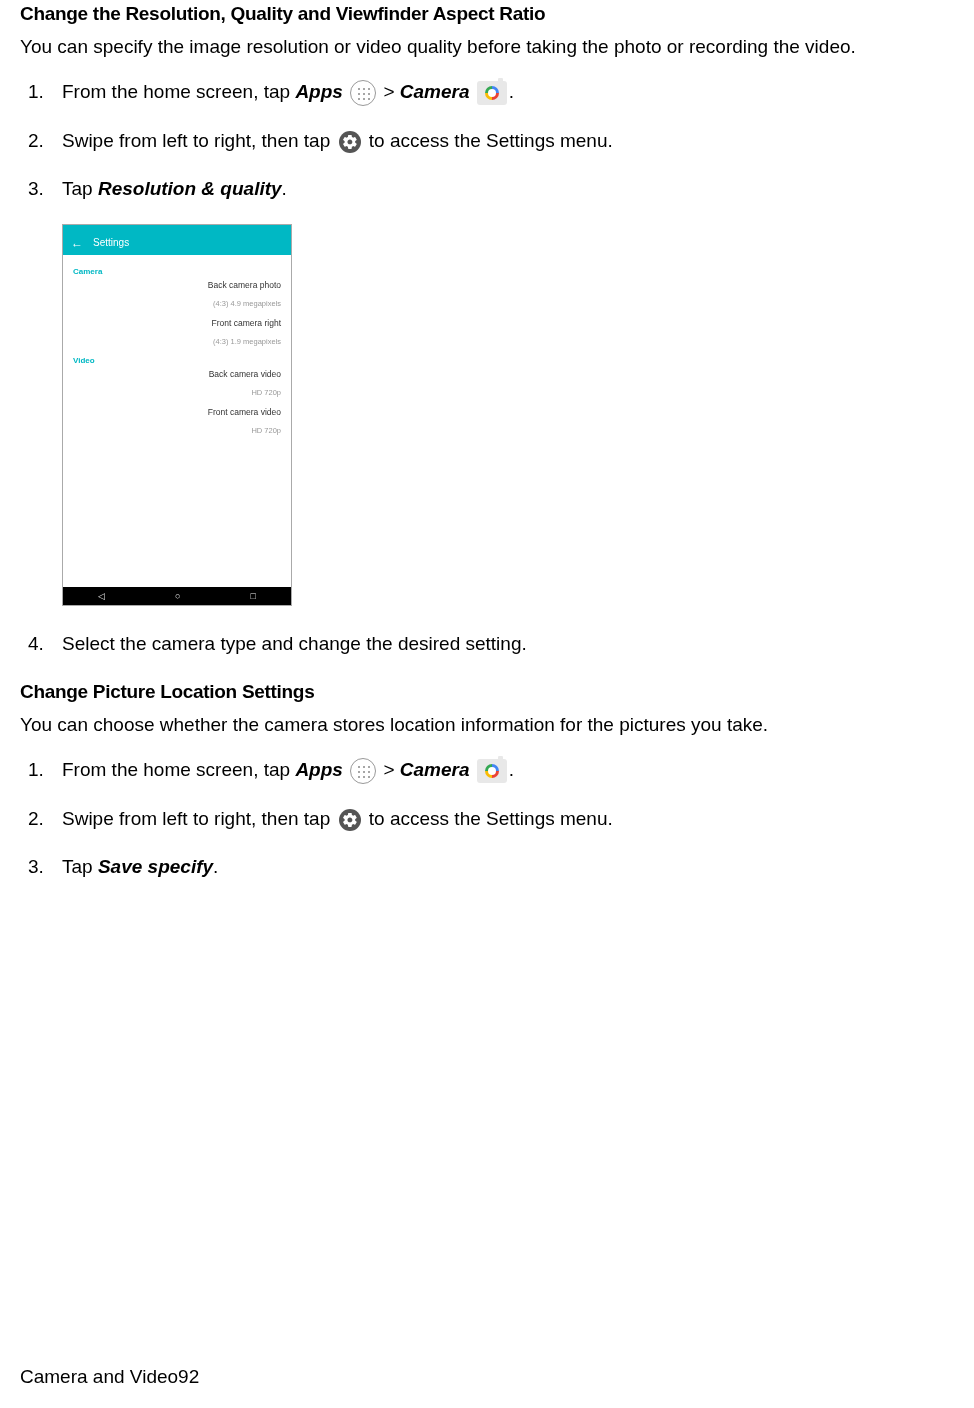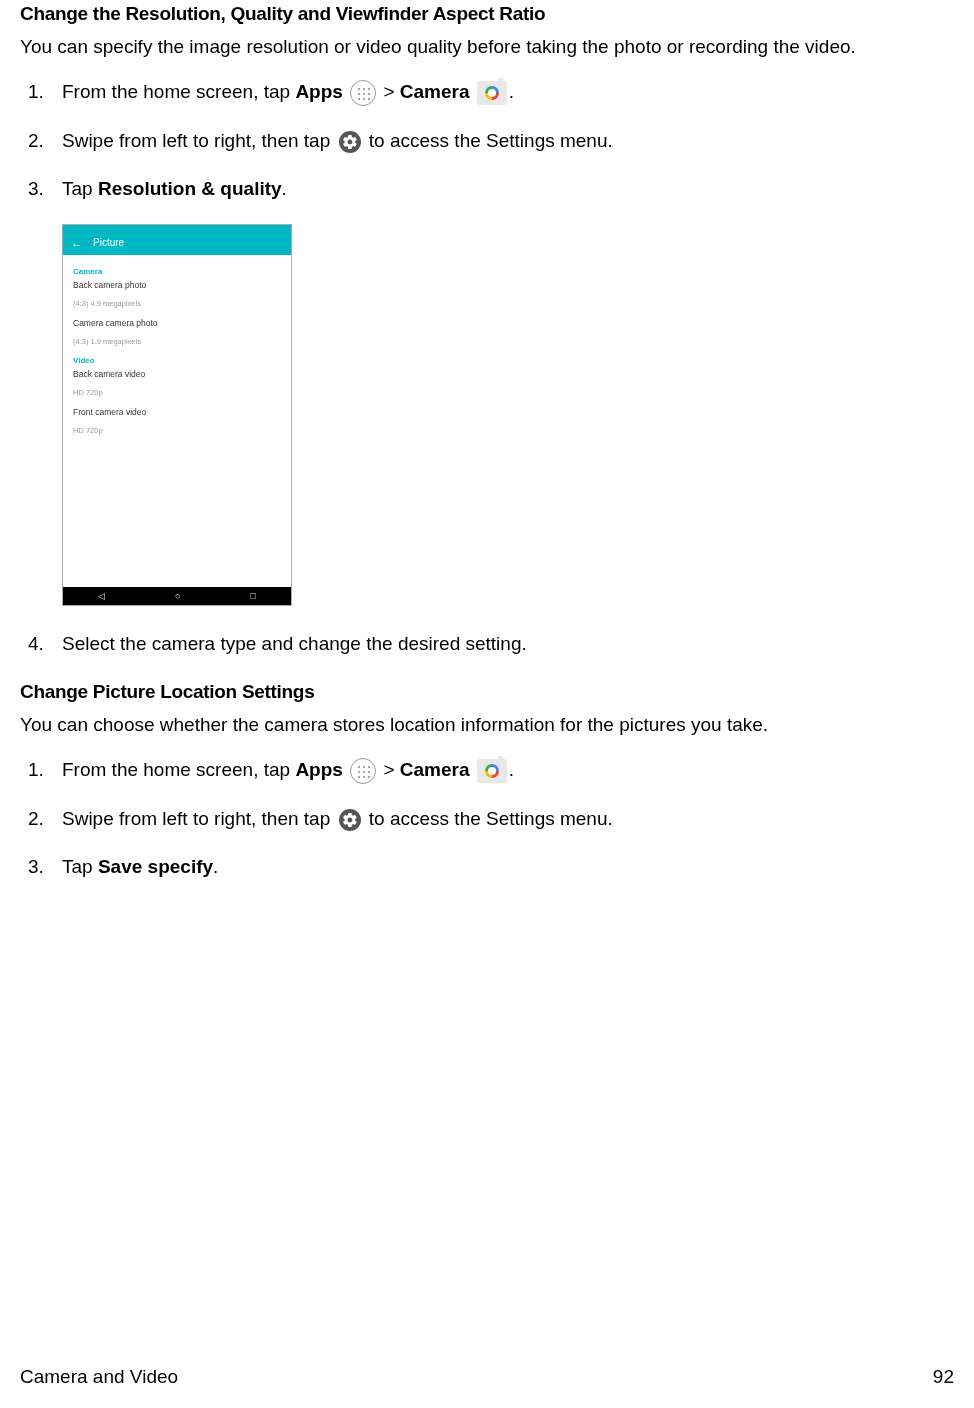--- a/index.html
+++ b/index.html
@@ -33,21 +33,21 @@
     font-size: 19px;
     line-height: 1.5;
     margin-bottom: 20px;
     position: relative;
   }
   ol li .num {
     position: absolute;
     left: -34px;
     top: 0;
   }
-  .b { font-weight: bold; }
+  .b { font-weight: bold; font-style: italic; }
   .inline-icon {
     display: inline-block;
     vertical-align: middle;
     margin: 0 2px;
   }
   
   .apps-icon {
     width: 26px; height: 26px;
     border: 1.5px solid #999; border-radius: 50%;
     position: relative;
@@ -87,29 +87,29 @@
   .shot-wrap{ padding-left:42px; margin-bottom:24px;}
   .shot{
     width:230px;height:382px;border:1px solid #aaa;background:#fff;
     display:flex;flex-direction:column;font-size:8px;color:#555;
   }
   .shot .topbar{background:#00b8c4;height:6px;}
   .shot .titlebar{background:#00b8c4;color:#fff;padding:5px 8px;font-size:10px;display:flex;align-items:center;gap:10px;}
   .shot .titlebar .arr{font-size:12px;}
   .shot .body{flex:1;background:#fff;padding:6px 10px 0;}
   .shot .sec-head{color:#00b8c4;font-size:8px;font-weight:bold;margin:6px 0 4px;}
-  .shot .row{margin-bottom:10px;}
+  .shot .row{margin-bottom:10px;text-align:right;}
   .shot .row .t{color:#333;font-size:8.5px;}
   .shot .row .s{color:#999;font-size:7.5px;margin-top:9px;}
   .shot .navbar{background:#000;height:18px;display:flex;justify-content:space-around;align-items:center;color:#fff;font-size:9px;}
   .shot .navbar span{opacity:.9;}
   
   .footer{
     position:absolute; left:20px; right:20px; bottom:20px;
-    font-size:19px; display:flex; justify-content:space-between;
+    font-size:19px; display:flex; justify-content:flex-start;
   }
 </style>
 </head>
 <body>
 
 <h2>Change the Resolution, Quality and Viewfinder Aspect Ratio</h2>
 <p class="intro">You can specify the image resolution or video quality before taking the photo or recording the video.</p>
 
 <ol>
   <li>
@@ -143,30 +143,30 @@
     <span class="num">3.</span>
     <span>Tap </span><span class="b">Resolution &amp; quality</span><span>.</span>
   </li>
 </ol>
 
 <div class="shot-wrap">
   <div class="shot">
     <div class="topbar"></div>
     <div class="titlebar">
         <span class="arr">←</span>
-        <span>Picture</span>
+        <span>Settings</span>
       </div>
     <div class="body">
       <div class="sec-head">Camera</div>
       <div class="row">
           <div class="t">Back camera photo</div>
           <div class="s">(4:3) 4.9 megapixels</div>
         </div>
       <div class="row">
-          <div class="t">Camera camera photo</div>
+          <div class="t">Front camera right</div>
           <div class="s">(4:3) 1.9 megapixels</div>
         </div>
       <div class="sec-head">Video</div>
       <div class="row">
           <div class="t">Back camera video</div>
           <div class="s">HD 720p</div>
         </div>
       <div class="row">
           <div class="t">Front camera video</div>
           <div class="s">HD 720p</div>

